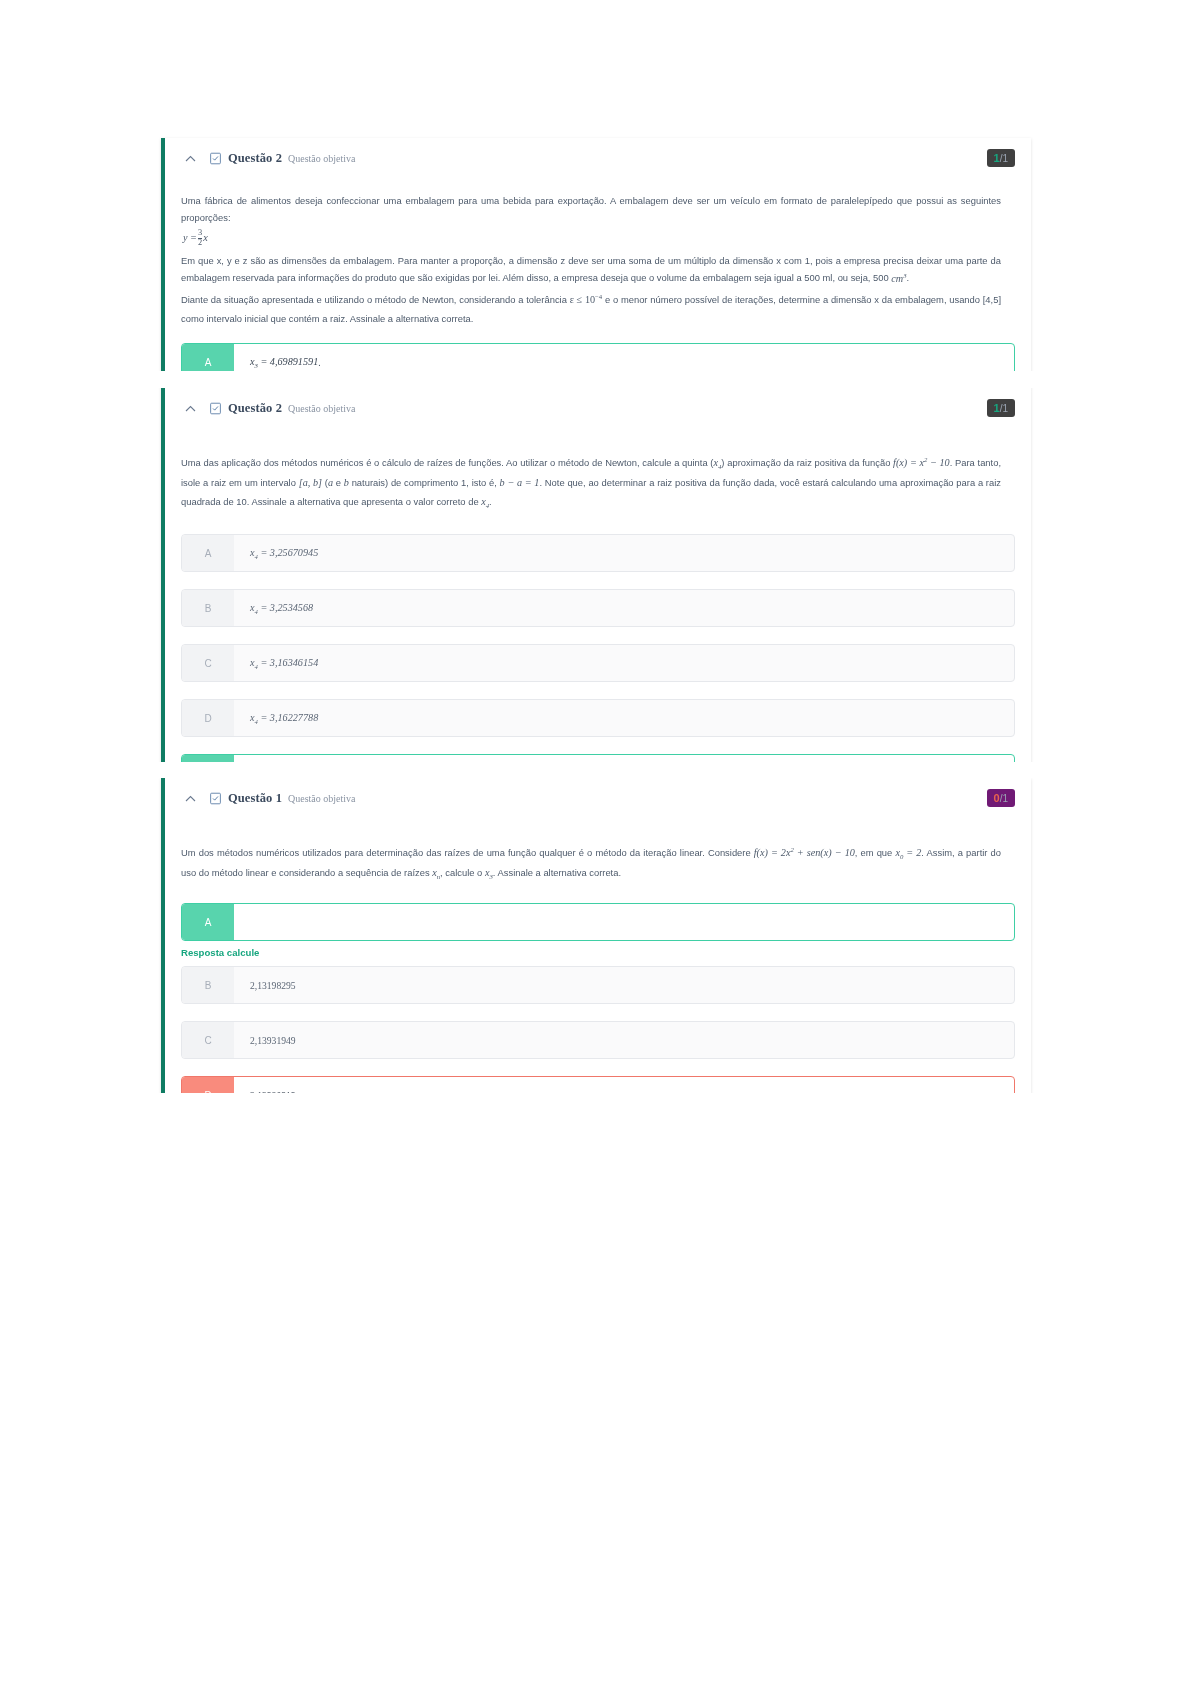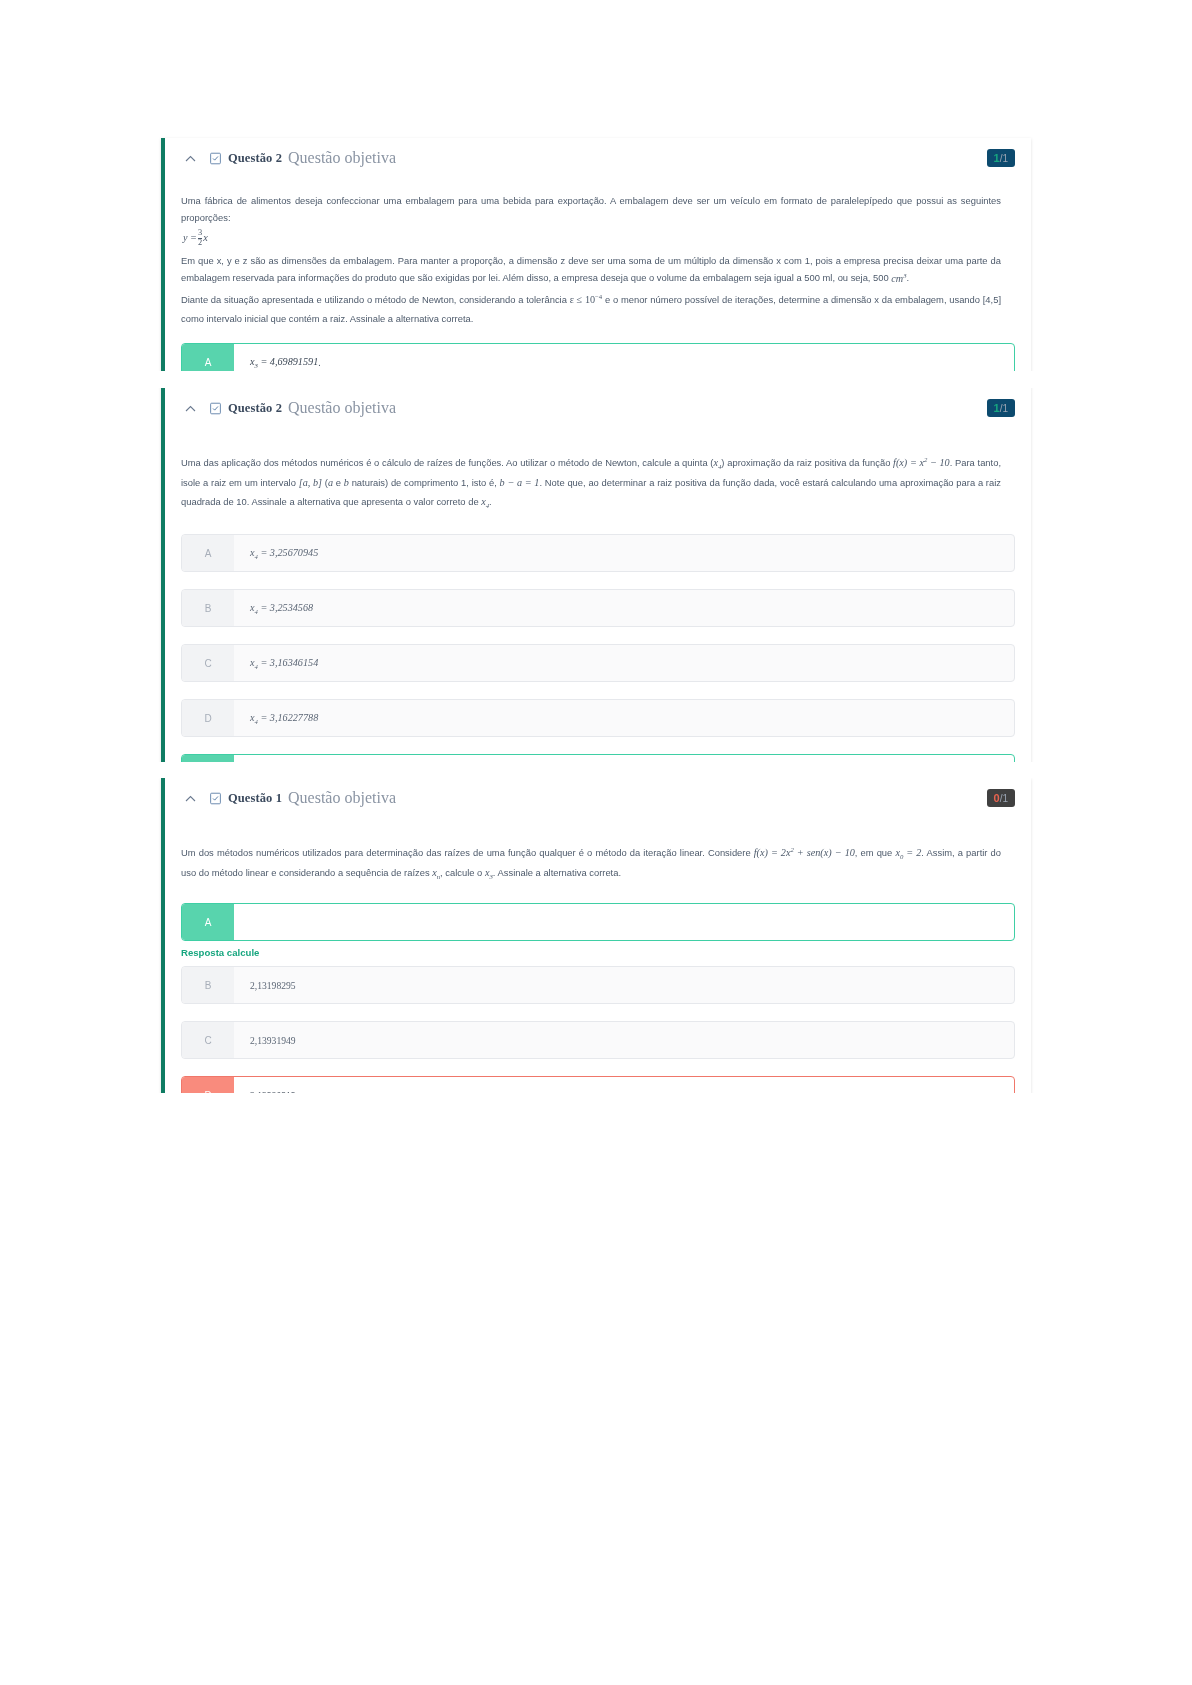--- a/index.html
+++ b/index.html
@@ -39,29 +39,29 @@
   .chev svg{display:block;}
   .doc-icon{
     width:13px;height:13px;margin-right:6px;flex:none;color:#5b7ea6;
   }
   .doc-icon svg{display:block;}
   .q-num{
     font-size:12.5px;font-weight:bold;color:#3b4a5e;letter-spacing:.1px;
     font-family:"Liberation Serif", serif;
   }
   .q-type{
-    font-size:16px;color:#8a94a3;margin-left:6px;
+    font-size:10px;color:#8a94a3;margin-left:6px;
     font-family:"Liberation Serif", serif;
   }
   .q-score{
     margin-left:auto;font-size:11px;font-weight:bold;
-    background:#0c4a6e;border-radius:3px;padding:3px 7px;
+    background:#404040;border-radius:3px;padding:3px 7px;
     color:#17a67f;
   }
-  .q-score.zero{background:#404040;color:#e8634f;}
+  .q-score.zero{background:#701a75;color:#e8634f;}
   .q-score .den{font-weight:normal;color:#9aa4b2;font-size:10px;}
 
   .qbody{
     padding:14px 30px 4px 20px;
     font-size:9.4px;line-height:1.85;
     color:#4d5a6b;
     text-align:justify;
   }
   .qbody p{margin:0 0 2px 0;}
   .m{font-family:"Liberation Serif", serif;font-style:italic;font-size:10.2px;}

